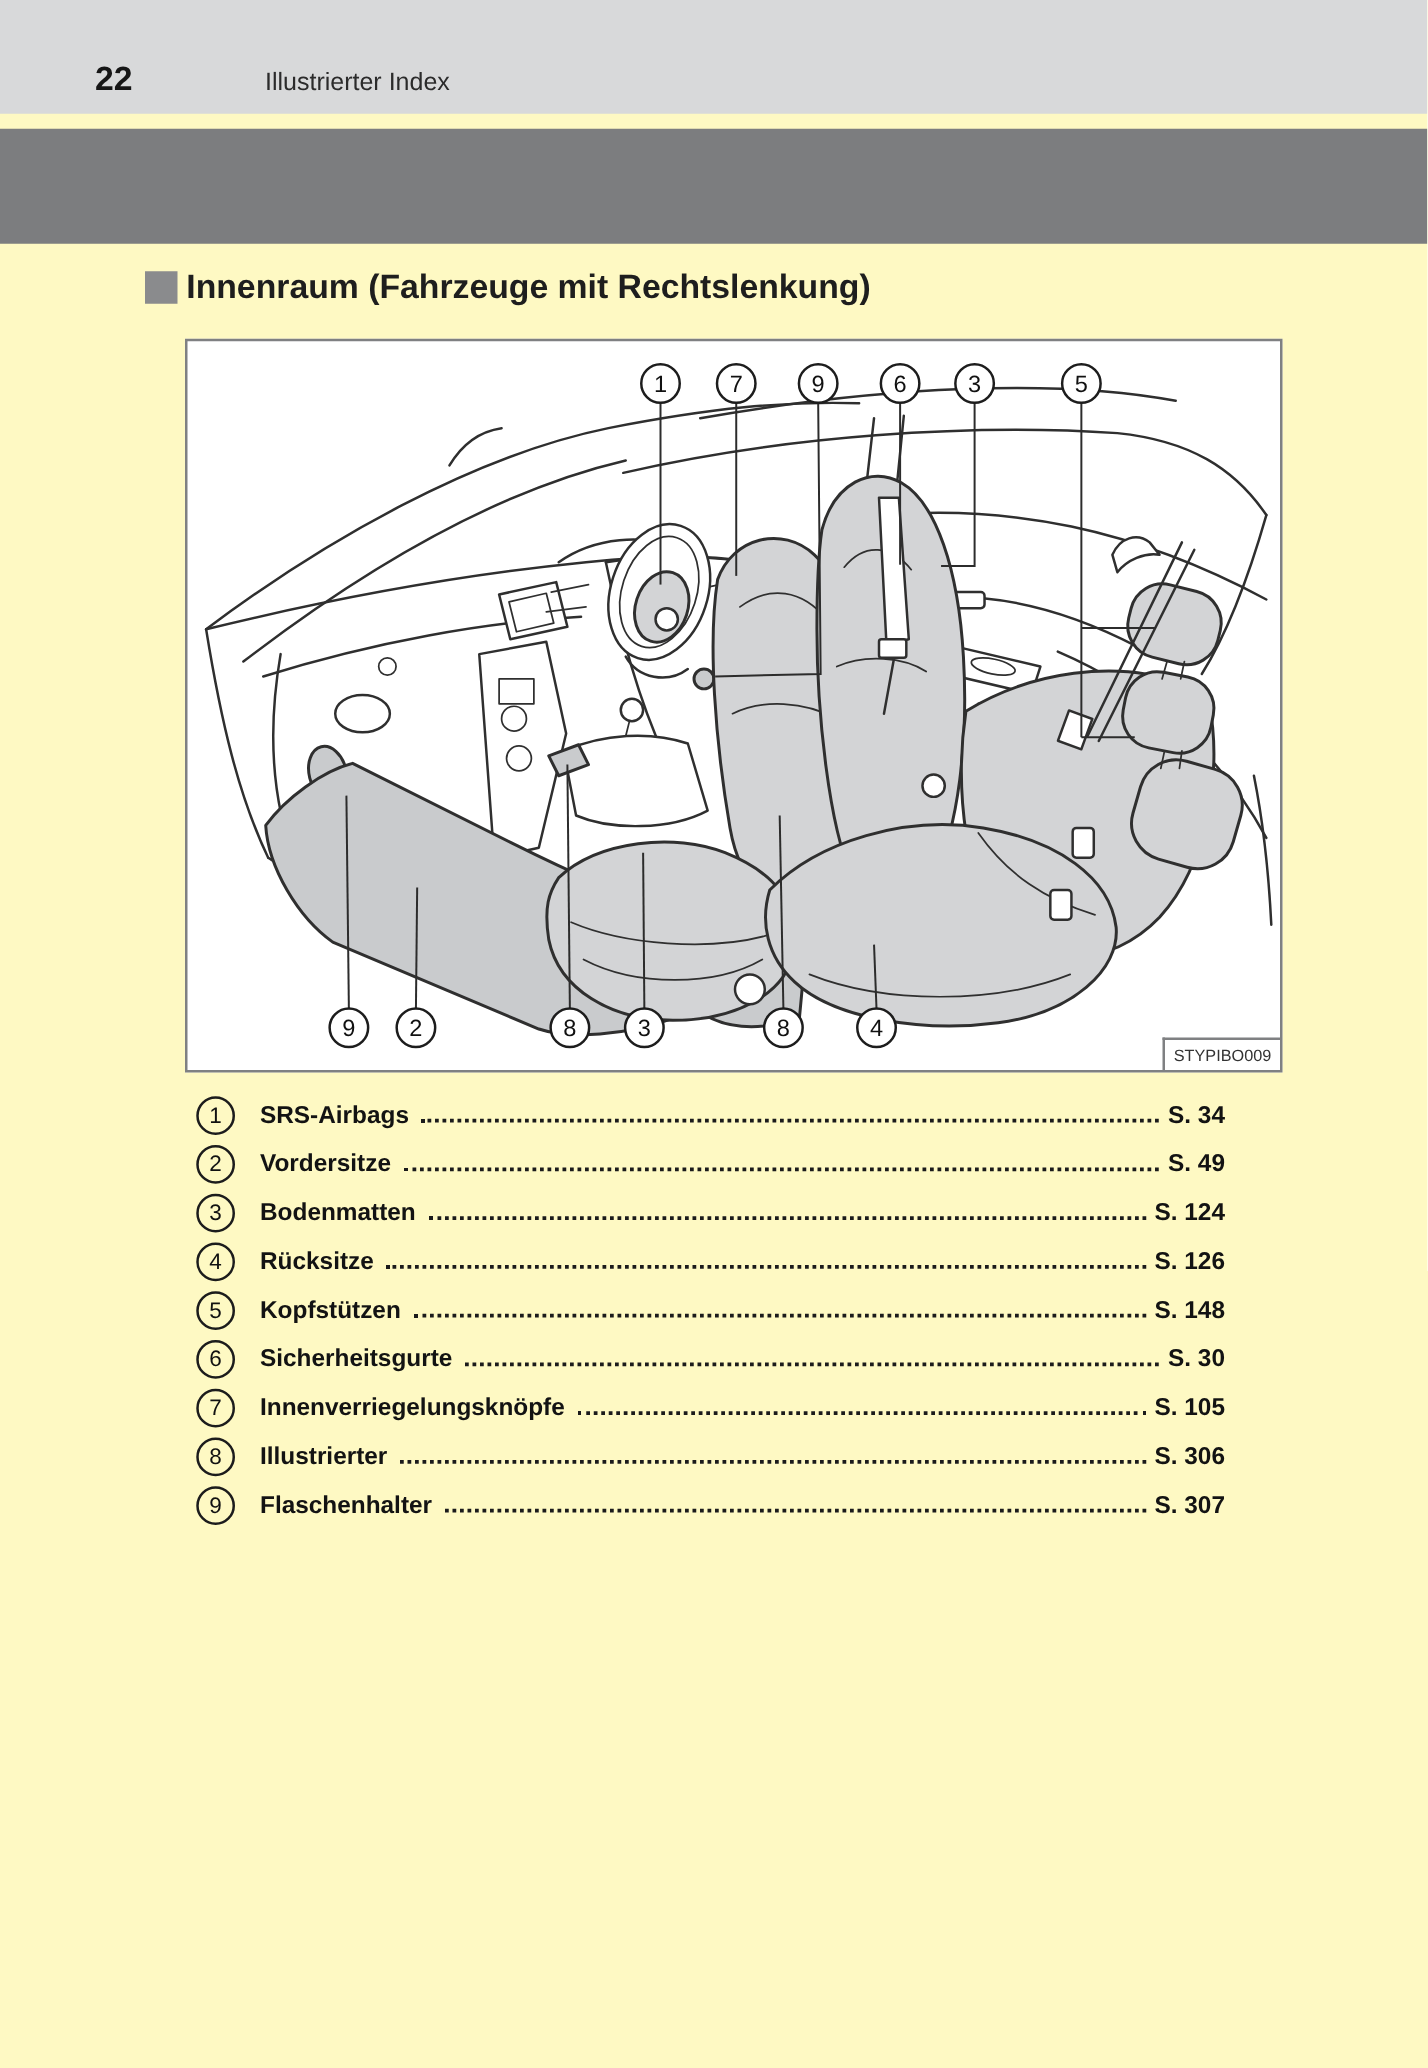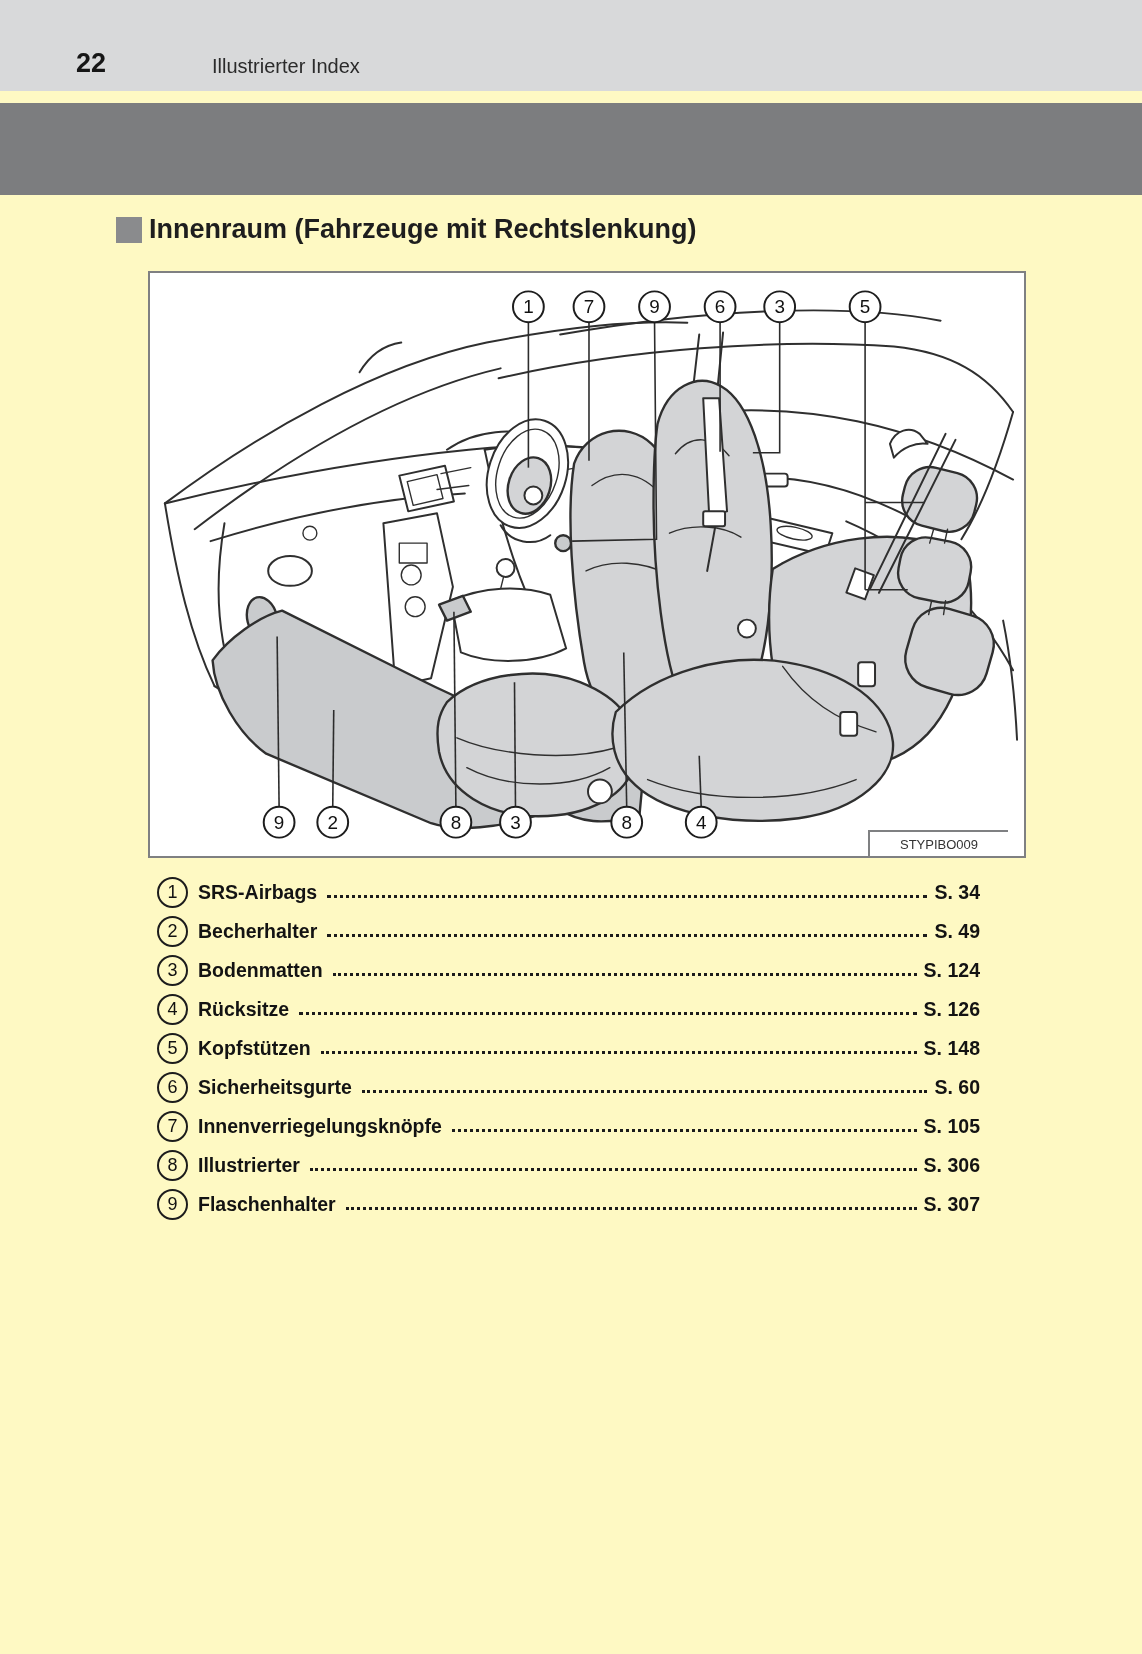--- a/index.html
+++ b/index.html
@@ -22,38 +22,38 @@
   .band-dark{position:absolute;left:0;top:103px;width:1142px;height:92px;background:var(--band-dark);}
 
   
   .section-head{position:absolute;left:116px;top:216px;display:flex;align-items:flex-end;}
   .section-bullet{width:26px;height:26px;background:var(--bullet);flex:0 0 auto;}
   .section-title{margin-left:7px;font-size:27px;font-weight:bold;color:#1e1e1e;line-height:1;white-space:nowrap;}
 
   
   .figure-box{position:absolute;left:148px;top:271px;width:878px;height:587px;border:2px solid #7f8082;box-sizing:border-box;background:#fff;}
   .figure-box svg{position:absolute;left:0;top:0;width:100%;height:100%;}
-  .figure-code{position:absolute;right:16px;bottom:0;width:140px;height:26px;border-top:2px solid #7f8082;border-left:2px solid #7f8082;background:#fff;display:flex;align-items:center;justify-content:center;font-size:13px;color:#333;box-sizing:border-box;}
+  .figure-code{position:absolute;right:0;bottom:0;width:94px;height:26px;border-top:2px solid #7f8082;border-left:2px solid #7f8082;background:#fff;display:flex;align-items:center;justify-content:center;font-size:13px;color:#333;box-sizing:border-box;}
 
   
   .ln{fill:none;stroke:var(--line);stroke-width:2;stroke-linecap:round;stroke-linejoin:round;}
   .ln-thin{fill:none;stroke:var(--line);stroke-width:1.4;stroke-linecap:round;stroke-linejoin:round;}
   .seat{fill:var(--seat-fill);stroke:var(--line);stroke-width:2.4;stroke-linejoin:round;}
   .mat{fill:var(--mat-fill);stroke:var(--line);stroke-width:2.4;stroke-linejoin:round;}
   .white{fill:#ffffff;stroke:var(--line);stroke-width:2;stroke-linejoin:round;}
   .leader{fill:none;stroke:#2c2c2c;stroke-width:1.6;}
   .callout-circle{fill:#ffffff;stroke:#1d1d1d;stroke-width:2;}
   .callout-num{font-family:"Liberation Sans",sans-serif;font-size:19px;fill:#111;text-anchor:middle;}
 
   
   .index-list{position:absolute;left:157px;top:873px;width:823px;}
   .index-row{display:flex;align-items:center;height:39px;}
   .num-badge{width:31px;height:31px;box-sizing:border-box;border:2px solid #1c1c1c;border-radius:50%;
              display:flex;align-items:center;justify-content:center;font-size:18px;flex:0 0 auto;color:#111;}
-  .index-label{margin-left:10px;font-size:19.5px;font-weight:bold;white-space:nowrap;color:#131313;}
+  .index-label{margin-left:20px;font-size:19.5px;font-weight:bold;white-space:nowrap;color:#131313;}
   .leader-dots{flex:1;height:1em;border-bottom:3px dotted #1b1b1b;margin:0 7px 0 10px;transform:translateY(-4px);}
   .page-ref{font-size:19.5px;font-weight:bold;white-space:nowrap;color:#131313;text-align:right;}
 </style>
 </head>
 <body>
 
 <div class="page">
 
   <div class="band-light">
     <span class="page-num">22</span>
@@ -240,21 +240,21 @@
   <div class="index-list">
     <div class="index-row">
       <span class="num-badge">1</span>
       <span class="index-label">SRS-Airbags</span>
       <span class="leader-dots"></span>
       <span class="page-ref">S. 34</span>
     </div>
 
     <div class="index-row">
       <span class="num-badge">2</span>
-      <span class="index-label">Becherhalter</span>
+      <span class="index-label">Vordersitze</span>
       <span class="leader-dots"></span>
       <span class="page-ref">S. 49</span>
     </div>
 
     <div class="index-row">
       <span class="num-badge">3</span>
       <span class="index-label">Bodenmatten</span>
       <span class="leader-dots"></span>
       <span class="page-ref">S. 124</span>
     </div>
@@ -270,21 +270,21 @@
       <span class="num-badge">5</span>
       <span class="index-label">Kopfstützen</span>
       <span class="leader-dots"></span>
       <span class="page-ref">S. 148</span>
     </div>
 
     <div class="index-row">
       <span class="num-badge">6</span>
       <span class="index-label">Sicherheitsgurte</span>
       <span class="leader-dots"></span>
-      <span class="page-ref">S. 60</span>
+      <span class="page-ref">S. 30</span>
     </div>
 
     <div class="index-row">
       <span class="num-badge">7</span>
       <span class="index-label">Innenverriegelungsknöpfe</span>
       <span class="leader-dots"></span>
       <span class="page-ref">S. 105</span>
     </div>
 
     <div class="index-row">

